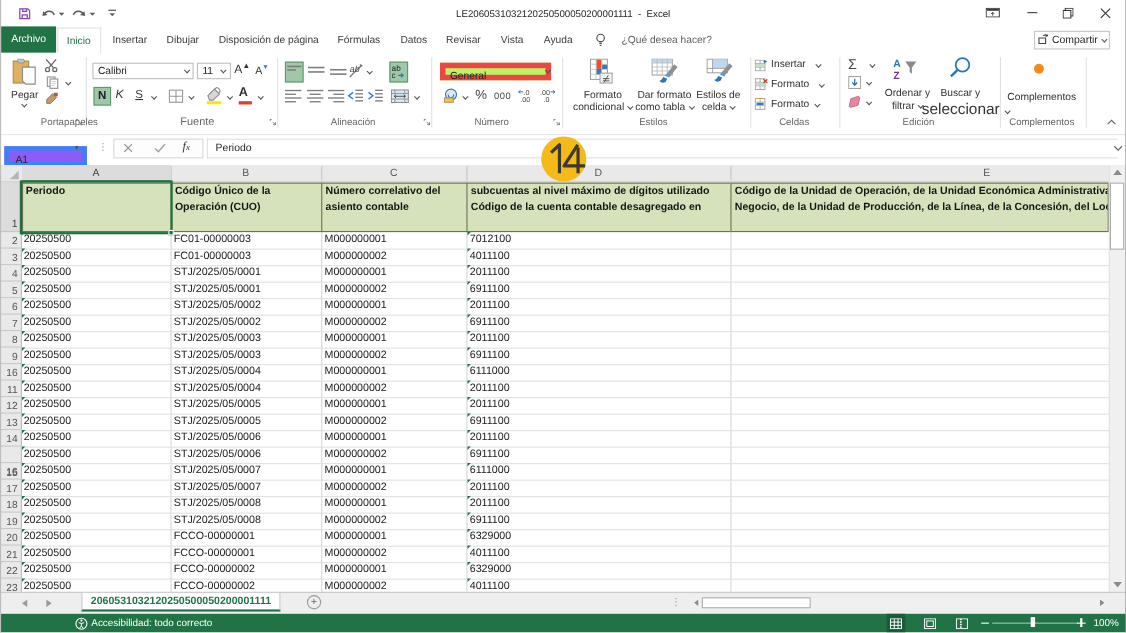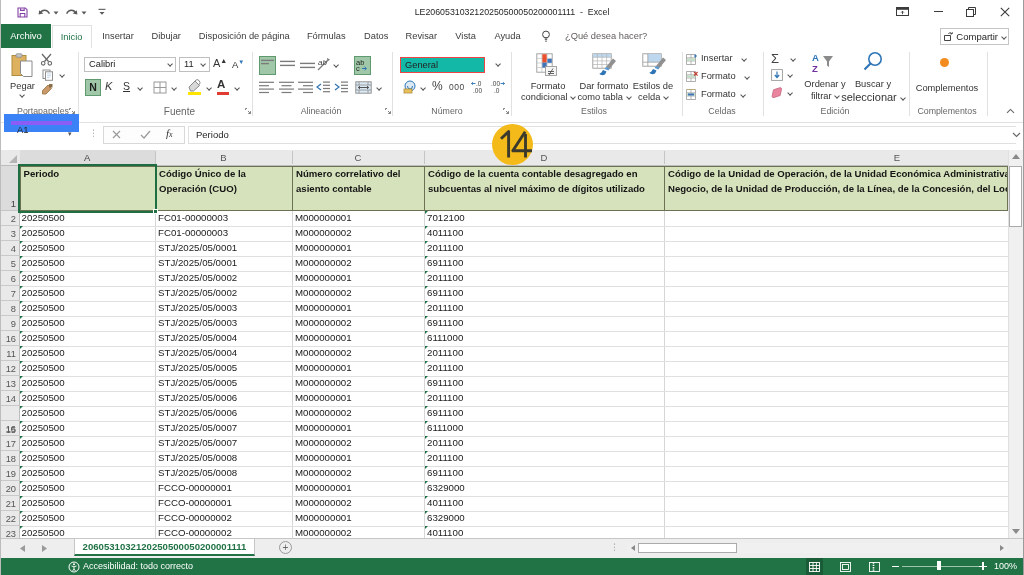--- a/index.html
+++ b/index.html
@@ -70,21 +70,21 @@
     </svg>Compartir <span class="chi"></span></div>
 <div class="a" style="left:0;top:48px;width:1024px;height:74.5px;background:#fff;border-bottom:1px solid #e1e1e1"></div>
 <div class="a" style="left:78px;top:52px;width:1px;height:64px;background:#e1e1e1"></div>
 <div class="a" style="left:252px;top:52px;width:1px;height:64px;background:#e1e1e1"></div>
 <div class="a" style="left:391.5px;top:52px;width:1px;height:64px;background:#e1e1e1"></div>
 <div class="a" style="left:511px;top:52px;width:1px;height:64px;background:#e1e1e1"></div>
 <div class="a" style="left:682px;top:52px;width:1px;height:64px;background:#e1e1e1"></div>
 <div class="a" style="left:763px;top:52px;width:1px;height:64px;background:#e1e1e1"></div>
 <div class="a" style="left:909px;top:52px;width:1px;height:64px;background:#e1e1e1"></div>
 <div class="a" style="left:986.5px;top:52px;width:1px;height:64px;background:#e1e1e1"></div>
-<div class="a tx" style="left:8px;top:105.5px;width:70px;font-size:8.8px;color:#666;text-align:center">Portapapeles</div>
+<div class="a tx" style="left:19px;top:105.5px;width:70px;font-size:8.8px;color:#666;text-align:right">Portapapeles</div>
 <div class="a tx" style="left:135.0px;top:105.5px;width:60px;font-size:10px;color:#666;text-align:right">Fuente</div>
 <div class="a tx" style="left:286.0px;top:105.5px;width:70px;font-size:8.8px;color:#666;text-align:center">Alineación</div>
 <div class="a tx" style="left:417.0px;top:105.5px;width:60px;font-size:8.8px;color:#666;text-align:center">Número</div>
 <div class="a tx" style="left:564.0px;top:105.5px;width:60px;font-size:8.8px;color:#666;text-align:center">Estilos</div>
 <div class="a tx" style="left:692.0px;top:105.5px;width:60px;font-size:8.8px;color:#666;text-align:center">Celdas</div>
 <div class="a tx" style="left:805.0px;top:105.5px;width:60px;font-size:8.8px;color:#666;text-align:center">Edición</div>
 <div class="a tx" style="left:902.0px;top:105.5px;width:90px;font-size:8.8px;color:#666;text-align:center">Complementos</div>
 <svg class="a" style="left:69px;top:107.5px" width="6" height="6" viewBox="0 0 6 6">
     <path d="M0.5 2 V0.5 H2 M3 3 L5.5 5.5 M5.5 3.2 V5.5 H3.2" fill="none" stroke="#777" stroke-width="0.9"></path>
   </svg>
@@ -202,21 +202,21 @@
 <rect x="8" y="6.9" width="7" height="1.2" fill="#7b7b7b"></rect>
     <rect x="8" y="10.1" width="7" height="1.2" fill="#7b7b7b"></rect>
 <path d="M2 3 L6 6 L2 9" fill="none" stroke="#2e75b6" stroke-width="1.2"></path>
 </svg>
 <svg class="a" style="left:355px;top:81px" width="17" height="13" viewBox="0 0 17 13">
 <rect x="0.8" y="0.8" width="15.4" height="11.4" fill="#dbe9f5" stroke="#8a8a8a" stroke-width="0.9"></rect>
 <path d="M0.8 4 H16.2 M0.8 9 H16.2 M4 0.8 V4 M13 0.8 V4 M4 9 V12.2 M13 9 V12.2" stroke="#8a8a8a" stroke-width="0.8" fill="none"></path>
 <path d="M3.5 6.5 h10 M5 5 l-1.7 1.5 1.7 1.5 M12 5 l1.7 1.5 -1.7 1.5" stroke="#444" stroke-width="0.9" fill="none"></path>
 </svg>
 <div class="a ch" style="left:376.5px;top:85.5px"></div>
-<div class="a tx" style="left:400px;top:56.5px;width:85px;height:16px;border:1px solid #ef4444;background:#14b8a6;font-size:9.3px;color:#222;padding:2px 0 0 4px">General</div>
+<div class="a tx" style="left:400px;top:56.5px;width:101px;height:16px;border:5px solid #ef4444;background:#bef264;font-size:9.3px;color:#222;padding:2px 0 0 4px">General</div>
 <div class="a ch" style="left:495.5px;top:61.5px"></div>
 <svg class="a" style="left:402px;top:80px" width="16" height="14" viewBox="0 0 16 14">
 <circle cx="8" cy="6" r="5" fill="#dbe9f5" stroke="#2e75b6" stroke-width="1"></circle>
 <path d="M5.5 6 a2.5 3 0 1 0 5 0" fill="none" stroke="#2e75b6" stroke-width="1"></path>
 <rect x="2" y="9" width="8" height="4" fill="#e8c35d" stroke="#b08c3f" stroke-width="0.8"></rect>
 </svg>
 <div class="a ch" style="left:420.5px;top:85.5px"></div>
 <div class="a tx" style="left:432px;top:79px;font-size:12px;color:#444">%</div>
 <div class="a tx" style="left:449px;top:82px;font-size:8.5px;letter-spacing:0.5px;color:#444">000</div>
 <svg class="a" style="left:471px;top:80px" width="15" height="13" viewBox="0 0 15 13">
@@ -301,25 +301,25 @@
 <text x="0" y="20" font-size="9.5" font-weight="bold" fill="#7030a0">Z</text>
 <path d="M11 4 L21 4 L17 9.5 L17 15 L15 13.5 L15 9.5 Z" fill="#8a8a8a"></path>
 </svg>
 <div class="a tx" style="left:797px;top:79px;width:56px;text-align:center;font-size:9.3px;color:#333">Ordenar y</div>
 <div class="a tx" style="left:797px;top:91px;width:56px;text-align:center;font-size:9.3px;color:#333">filtrar <span class="chi"></span></div>
 <svg class="a" style="left:862px;top:51px" width="22" height="23" viewBox="0 0 22 23">
 <circle cx="13" cy="8" r="6.2" fill="none" stroke="#2e75b6" stroke-width="1.6"></circle>
 <path d="M8.5 12.5 L2.5 18.5" stroke="#2e75b6" stroke-width="2.2"></path>
 </svg>
 <div class="a tx" style="left:845px;top:79px;width:56px;text-align:center;font-size:9.3px;color:#333">Buscar y</div>
-<div class="a tx" style="left:838px;top:91px;width:70px;text-align:center;font-size:11px;color:#333">seleccionar <span class="chi"></span></div>
+<div class="a tx" style="left:838px;top:91px;width:70px;text-align:center;font-size:14px;color:#333">seleccionar <span class="chi"></span></div>
 <div class="a" style="left:940px;top:58px;width:9px;height:9px;border-radius:50%;background:#f28c1e"></div>
 <div class="a tx" style="left:902px;top:82.5px;width:90px;text-align:center;font-size:9.3px;color:#333">Complementos</div>
 <div class="a" style="left:0;top:123px;width:1024px;height:25px;background:#fff"></div>
-<div class="a tx" style="left:4px;top:114px;width:75px;height:17.5px;border:7px solid #3b82f6;background:#8b5cf6;font-size:9.5px;color:#262626;padding:2.5px 0 0 6px">A1</div>
+<div class="a tx" style="left:4px;top:133px;width:75px;height:17.5px;border:4px solid #3b82f6;background:#8b5cf6;font-size:9.5px;color:#262626;padding:2.5px 0 0 6px">A1</div>
 <div class="a" style="left:68px;top:130px;font-size:7px;color:#555">▾</div>
 <div class="a" style="left:89px;top:128px;color:#999;font-size:9px;letter-spacing:-1px">⋮</div>
 <div class="a" style="left:103px;top:126px;width:82px;height:17.5px;border:1px solid #d8d8d8;background:#fdfdfd"></div>
 <svg class="a" style="left:112px;top:130px" width="9" height="9" viewBox="0 0 9 9">
     <path d="M1 1 L8 8 M8 1 L1 8" stroke="#9a9a9a" stroke-width="1.2"></path>
   </svg>
 <svg class="a" style="left:140px;top:130px" width="11" height="9" viewBox="0 0 11 9">
     <path d="M1 5 L4 8 L10 1" fill="none" stroke="#9a9a9a" stroke-width="1.2"></path>
   </svg>
 <div class="a tx" style="left:166px;top:127px;font-family:'Liberation Serif',serif;font-style:italic;font-size:11px;color:#333">f<span style="font-size:8px">x</span></div>
@@ -419,22 +419,22 @@
   </div>
 <div class="a" style="left:155px;top:165.5px;width:137px;height:45.5px;background:#d6e2bb;border-left:1px solid #6b7153;border-top:1px solid #6b7153;border-bottom:1px solid #6b7153;overflow:hidden;font-weight:bold;font-size:9.6px;color:#151515;line-height:14.5px;padding:0.5px 0 0 3px">
     <div class="tx">Código Único de la</div>
     <div class="tx">Operación (CUO)</div>
   </div>
 <div class="a" style="left:292px;top:165.5px;width:132px;height:45.5px;background:#d6e2bb;border-left:1px solid #6b7153;border-top:1px solid #6b7153;border-bottom:1px solid #6b7153;overflow:hidden;font-weight:bold;font-size:9.6px;color:#151515;line-height:14.5px;padding:0.5px 0 0 3px">
     <div class="tx">Número correlativo del</div>
     <div class="tx">asiento contable</div>
   </div>
 <div class="a" style="left:424px;top:165.5px;width:240px;height:45.5px;background:#d6e2bb;border-left:1px solid #6b7153;border-top:1px solid #6b7153;border-bottom:1px solid #6b7153;overflow:hidden;font-weight:bold;font-size:9.6px;color:#151515;line-height:14.5px;padding:0.5px 0 0 3px">
+    <div class="tx">subcuentas al nivel máximo de dígitos utilizado</div>
     <div class="tx">Código de la cuenta contable desagregado en</div>
-    <div class="tx">subcuentas al nivel máximo de dígitos utilizado</div>
   </div>
 <div class="a" style="left:664px;top:165.5px;width:343.5px;height:45.5px;background:#d6e2bb;border-left:1px solid #6b7153;border-top:1px solid #6b7153;border-right:1px solid #6b7153;border-bottom:1px solid #6b7153;overflow:hidden;font-weight:bold;font-size:9.6px;color:#151515;line-height:14.5px;padding:0.5px 0 0 3px">
     <div class="tx">Código de la Unidad de Operación, de la Unidad Económica Administrativa</div>
     <div class="tx">Negocio, de la Unidad de Producción, de la Línea, de la Concesión, del Loca</div>
   </div>
 <div class="a" style="left:17.5px;top:164.0px;width:139.0px;height:48.5px;border:2px solid #1e6e41;background:transparent"></div>
 <div class="a" style="left:152.5px;top:208.5px;width:5px;height:5px;background:#1e6e41;border:1px solid #fff"></div>
 <div class="a tx" style="left:19.5px;top:211px;width:135.5px;height:15px;font-size:9.7px;color:#1a1a1a;line-height:14px;padding-left:2px"><div style="position:absolute;left:0;top:0;width:0;height:0;border-top:3.5px solid #1e7145;border-right:3.5px solid transparent"></div>20250500</div>
 <div class="a tx" style="left:156px;top:211px;width:137px;height:15px;font-size:9.7px;color:#1a1a1a;line-height:14px;padding-left:2px">FC01-00000003</div>
 <div class="a tx" style="left:293px;top:211px;width:132px;height:15px;font-size:9.7px;color:#1a1a1a;line-height:14px;padding-left:2px">M000000001</div>

